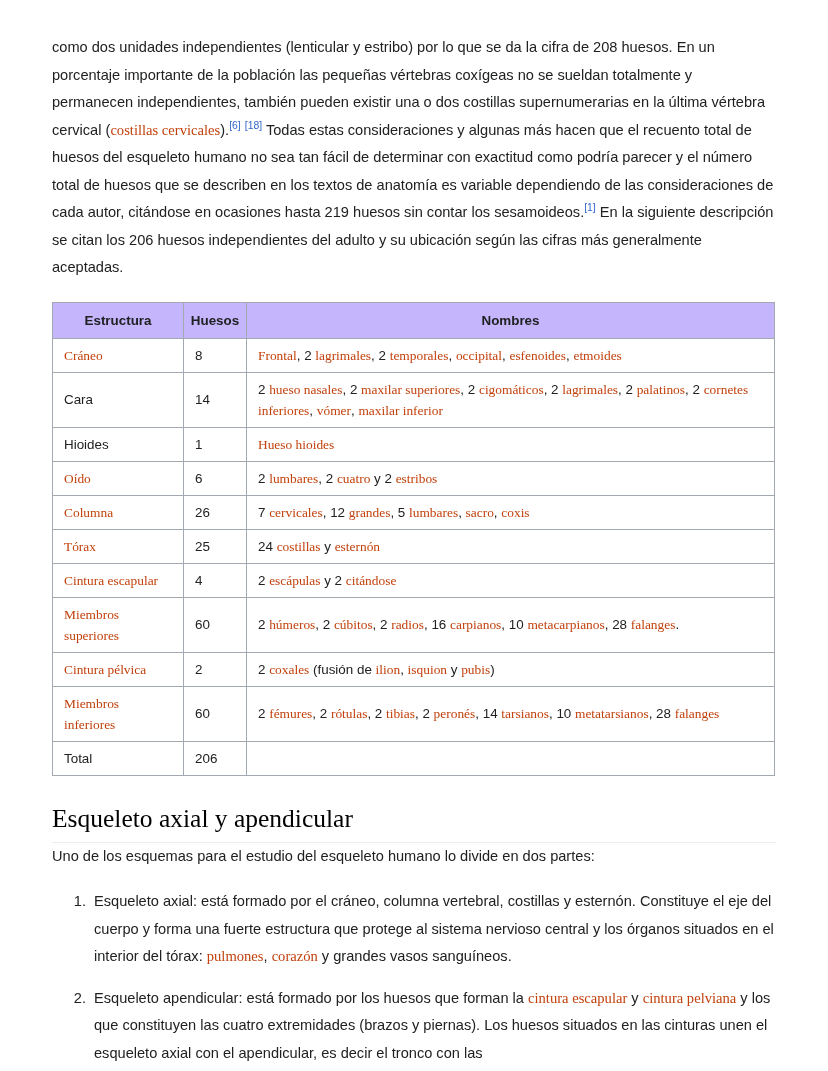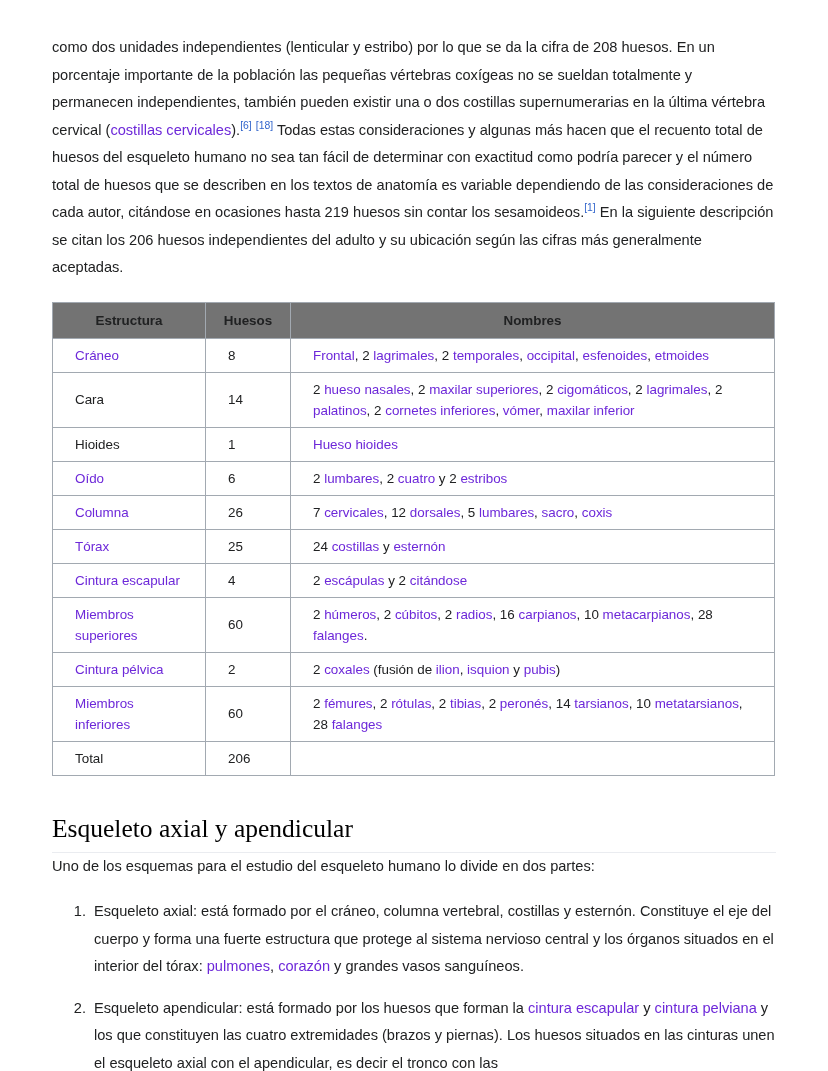--- a/index.html
+++ b/index.html
@@ -20,22 +20,23 @@
     width: 828px;
   }
   p.body-text {
     font-size: 14.6px;
     line-height: 27.5px;
     margin: 0 0 0 0;
     color: #202122;
     text-align: left;
   }
   a.wlink {
-    color: #6d28d9;
+    color: #c2410c;
     text-decoration: none;
+    font-family: Liberation Serif, serif;
   }
   sup.ref {
     font-size: 10.4px;
     vertical-align: super;
     line-height: 0;
   }
   sup.ref a { color: #3366cc; text-decoration: none; }
 
   
   table.wikitable {
@@ -43,45 +44,45 @@
     margin: 20px 0 0 0;
     width: 723px;
     background: #ffffff;
     font-size: 13.4px;
     line-height: 21px;
     border: 1px solid #a2a9b1;
   }
   table.wikitable th,
   table.wikitable td {
     border: 1px solid #a2a9b1;
-    padding: 6px 22px;
+    padding: 6px 11px;
     vertical-align: middle;
   }
   table.wikitable th {
-    background: #737373;
+    background: #c4b5fd;
     font-weight: bold;
     text-align: center;
     color: #202122;
     padding: 7px 0;
   }
   table.wikitable td.col-structure { width: 108px; }
   table.wikitable td.col-count { width: 40px; }
   table.wikitable th.col-structure { width: 108px; }
   table.wikitable th.col-count { width: 40px; }
   td.col-structure, td.col-count { text-align: left; }
   td.col-names { text-align: left; }
   tr.tall td { height: 42px; }
 
   
   h2.section-heading {
     font-family: "Liberation Serif", serif;
     font-size: 25.5px;
     font-weight: normal;
     color: #000000;
-    margin: 36px 0 0 0;
+    margin: 26px 0 0 0;
     padding: 0 0 7px 0;
     border-bottom: 1px solid #eaecf0;
     line-height: 1.3;
   }
 
   ol.content-list {
     margin: 18px 0 0 0;
     padding-left: 38px;
     font-size: 14.6px;
     line-height: 27.5px;
@@ -125,21 +126,21 @@
           <td class="col-names"><a class="wlink" href="#">Hueso hioides</a></td>
         </tr>
         <tr>
           <td class="col-structure"><a class="wlink" href="#">Oído</a></td>
           <td class="col-count">6</td>
           <td class="col-names">2 <a class="wlink" href="#">lumbares</a>, 2 <a class="wlink" href="#">cuatro</a> y 2 <a class="wlink" href="#">estribos</a></td>
         </tr>
         <tr>
           <td class="col-structure"><a class="wlink" href="#">Columna</a></td>
           <td class="col-count">26</td>
-          <td class="col-names">7 <a class="wlink" href="#">cervicales</a>, 12 <a class="wlink" href="#">dorsales</a>, 5 <a class="wlink" href="#">lumbares</a>, <a class="wlink" href="#">sacro</a>, <a class="wlink" href="#">coxis</a></td>
+          <td class="col-names">7 <a class="wlink" href="#">cervicales</a>, 12 <a class="wlink" href="#">grandes</a>, 5 <a class="wlink" href="#">lumbares</a>, <a class="wlink" href="#">sacro</a>, <a class="wlink" href="#">coxis</a></td>
         </tr>
         <tr>
           <td class="col-structure"><a class="wlink" href="#">Tórax</a></td>
           <td class="col-count">25</td>
           <td class="col-names">24 <a class="wlink" href="#">costillas</a> y <a class="wlink" href="#">esternón</a></td>
         </tr>
         <tr>
           <td class="col-structure"><a class="wlink" href="#">Cintura escapular</a></td>
           <td class="col-count">4</td>
           <td class="col-names">2 <a class="wlink" href="#">escápulas</a> y 2 <a class="wlink" href="#">citándose</a></td>

